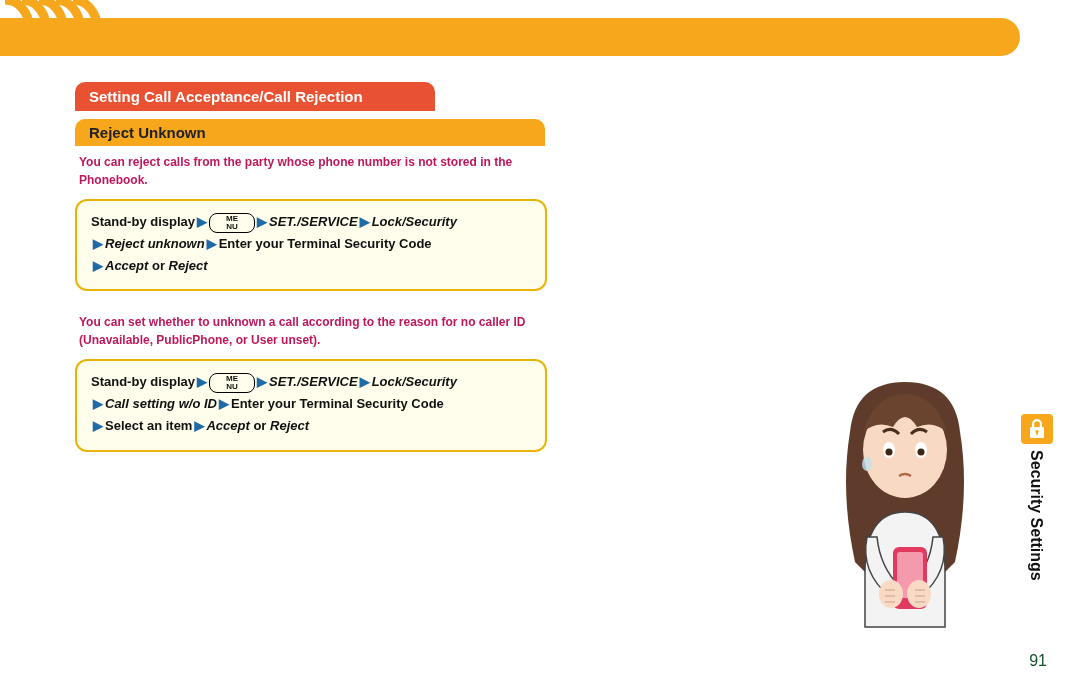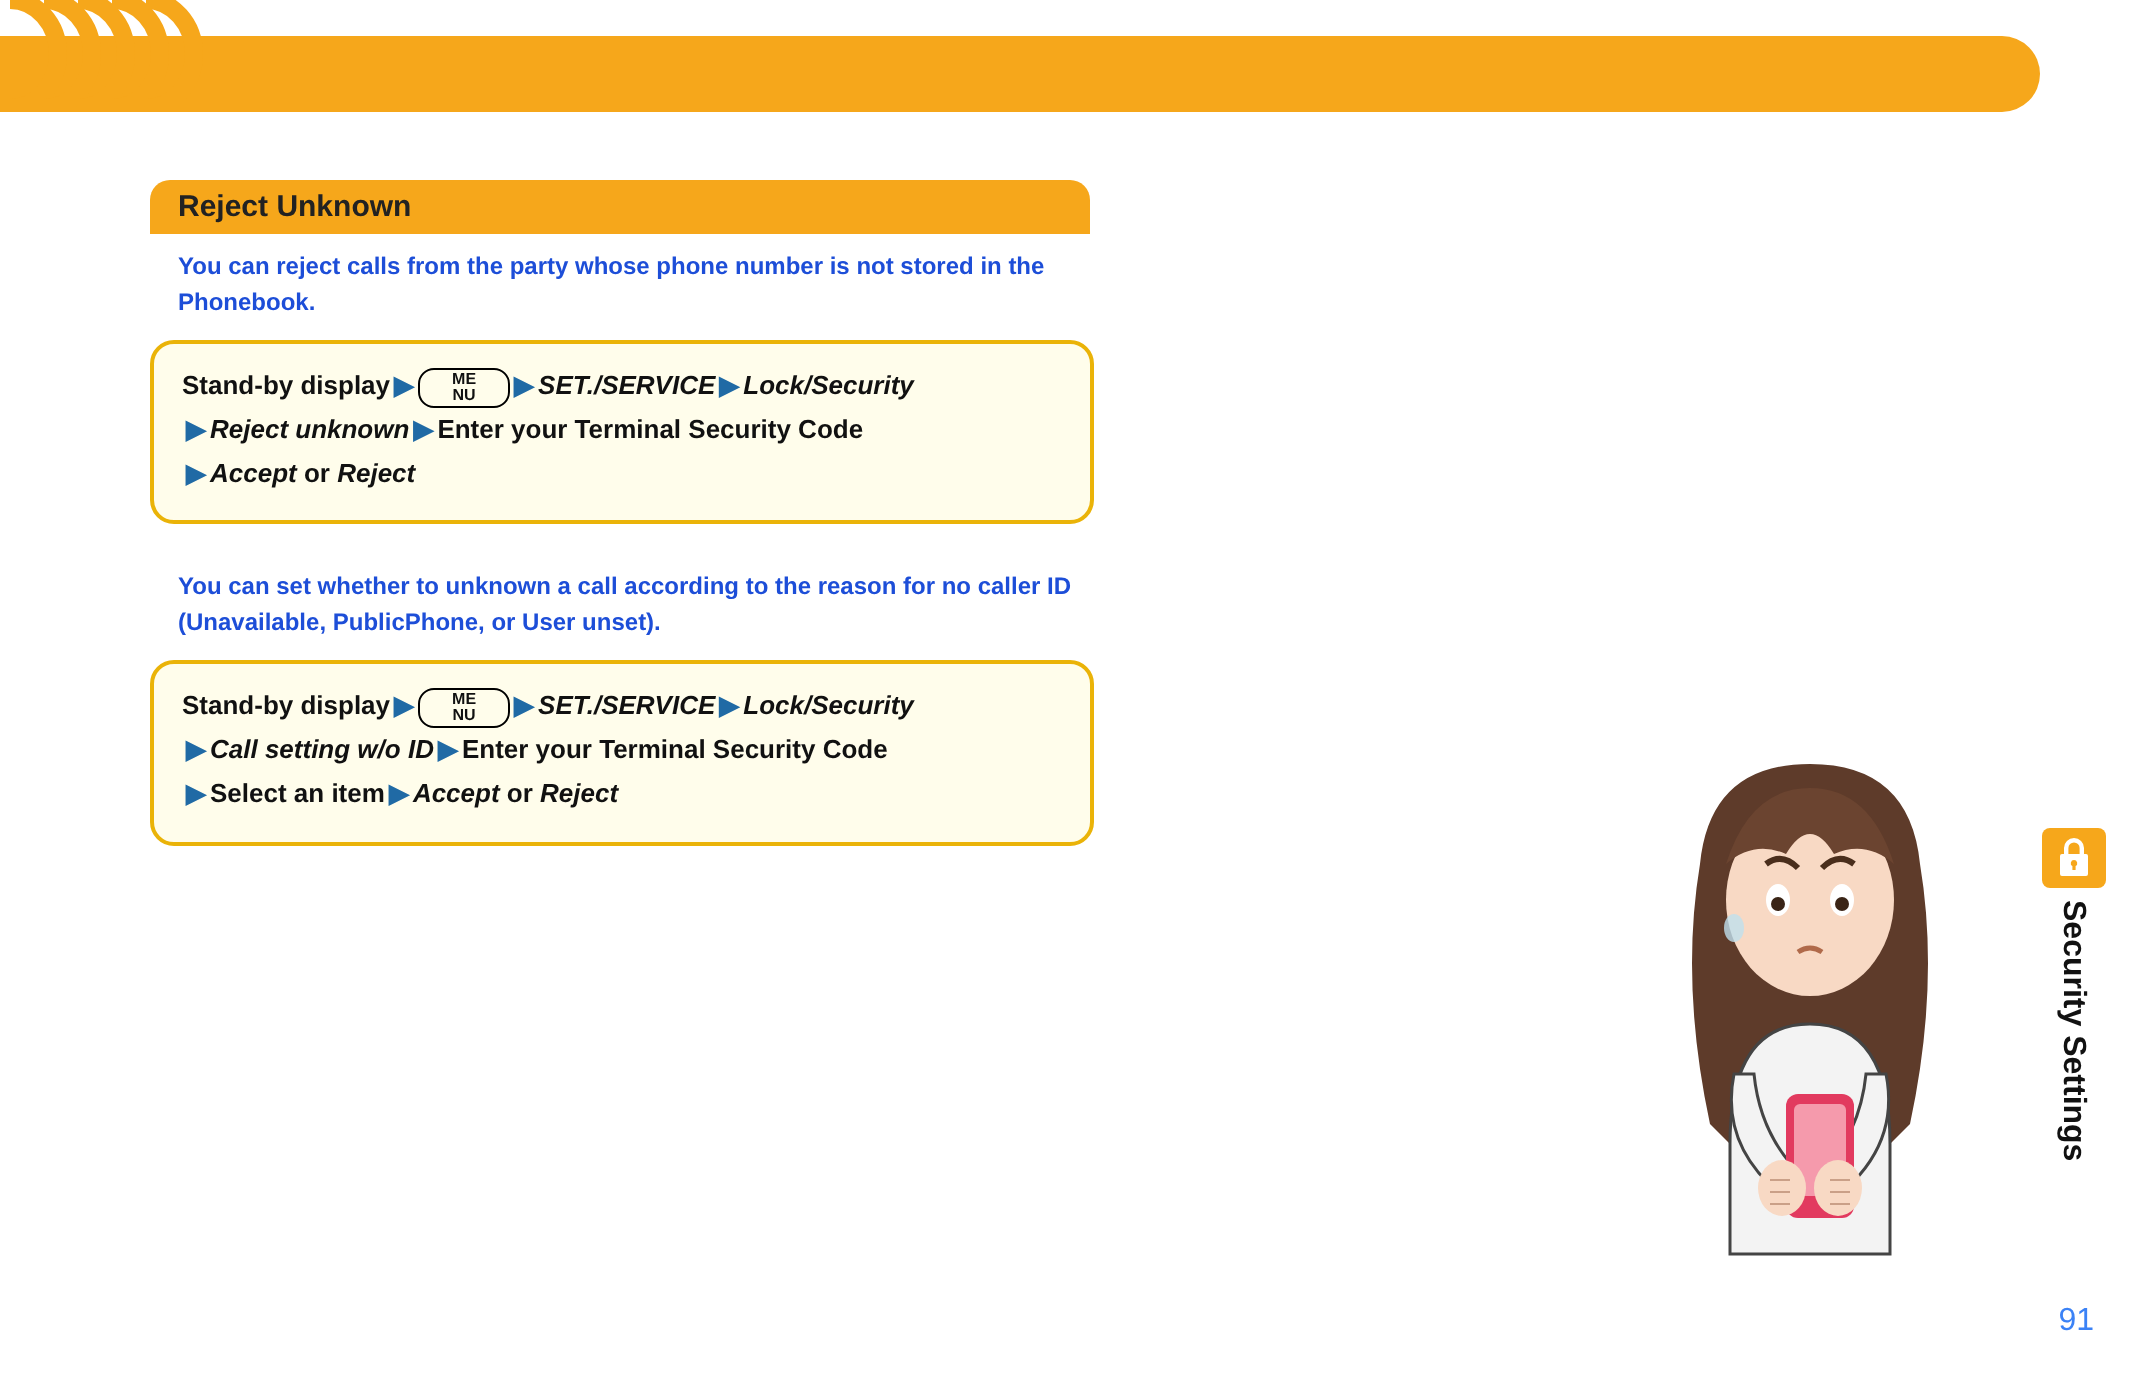--- a/index.html
+++ b/index.html
@@ -51,22 +51,22 @@
     font-size: 15px;
     padding: 5px 14px;
     border-radius: 10px 10px 0 0;
     margin-top: 8px;
     min-width: 470px;
     display: inline-block;
   }
   .desc {
     font-size: 12px;
     font-weight: bold;
-    color: #1d4ed8;
-    margin: 7px 2px 10px 14px;
+    color: #be185d;
+    margin: 7px 2px 10px 4px;
     line-height: 1.5;
     max-width: 470px;
   }
   .steps-box {
     border: 2px solid #eab308;
     background: #fffdeb;
     border-radius: 12px;
     padding: 10px 14px 12px 14px;
     font-size: 13px;
     font-weight: bold;
@@ -114,21 +114,21 @@
     border-radius: 4px;
     display: flex;
     align-items: center;
     justify-content: center;
   }
   .pagenum {
     position: absolute;
     right: 28px;
     bottom: 22px;
     font-size: 16px;
-    color: #3b82f6;
+    color: #14532d;
   }
   .illustration {
     position: absolute;
     right: 70px;
     bottom: 60px;
     width: 200px;
     height: 260px;
   }
 </style>
 </head>
@@ -141,20 +141,21 @@
     <path d="M5 0 A24 27 0 0 1 5 54"></path>
     <path d="M22 0 A24 27 0 0 1 22 54"></path>
     <path d="M39 0 A24 27 0 0 1 39 54"></path>
     <path d="M56 0 A24 27 0 0 1 56 54"></path>
     <path d="M73 0 A24 27 0 0 1 73 54"></path>
   </g>
 </svg>
 
 <div class="content">
 
+  <div class="red-heading">Setting Call Acceptance/Call Rejection</div>
 
   
   <div>
     <div class="orange-heading">Reject Unknown</div>
     <div class="desc">You can reject calls from the party whose phone number is not stored in the Phonebook.</div>
     <div class="steps-box">
       <span>Stand-by display</span><span class="arrow">▶</span><span class="menu-btn"><span class="l1">ME</span><span class="l2">NU</span></span><span class="arrow">▶</span><span class="ital">SET./SERVICE</span><span class="arrow">▶</span><span class="ital">Lock/Security</span><br>
       <span class="arrow">▶</span><span class="ital">Reject unknown</span><span class="arrow">▶</span><span>Enter your Terminal Security Code</span><br>
       <span class="arrow">▶</span><span class="ital">Accept</span><span> or </span><span class="ital">Reject</span>
     </div>

